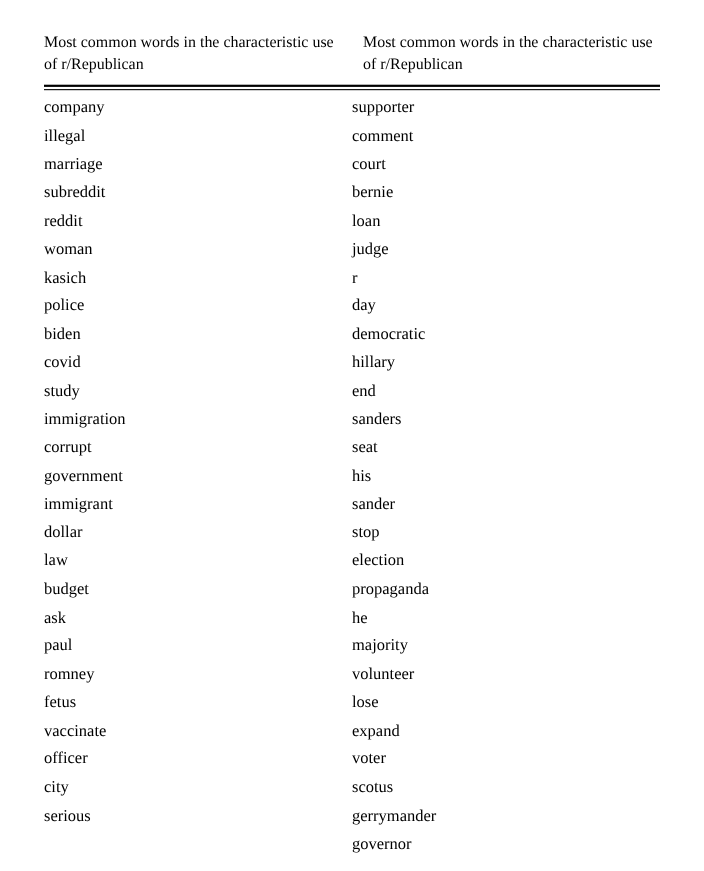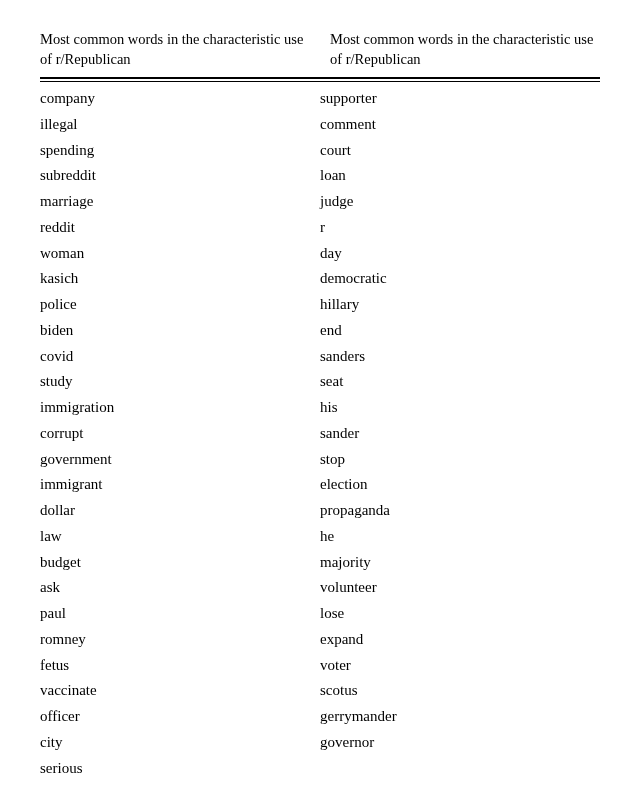--- a/index.html
+++ b/index.html
@@ -68,23 +68,22 @@
 <div class="table-container">
   <div class="header-row">
     <div class="header-cell">Most common words in the characteristic use of r/Republican</div>
     <div class="header-cell">Most common words in the characteristic use of r/Republican</div>
   </div>
   <hr class="divider-line">
   <div class="data-rows">
     <div class="column" id="left-col">
         <div class="data-row">company</div>
         <div class="data-row">illegal</div>
-        <div class="data-row">spending</div>
+        <div class="data-row">marriage</div>
         <div class="data-row">subreddit</div>
-        <div class="data-row">marriage</div>
         <div class="data-row">reddit</div>
         <div class="data-row">woman</div>
         <div class="data-row">kasich</div>
         <div class="data-row">police</div>
         <div class="data-row">biden</div>
         <div class="data-row">covid</div>
         <div class="data-row">study</div>
         <div class="data-row">immigration</div>
         <div class="data-row">corrupt</div>
         <div class="data-row">government</div>
@@ -98,20 +97,21 @@
         <div class="data-row">fetus</div>
         <div class="data-row">vaccinate</div>
         <div class="data-row">officer</div>
         <div class="data-row">city</div>
         <div class="data-row">serious</div>
       </div>
     <div class="column" id="right-col">
         <div class="data-row">supporter</div>
         <div class="data-row">comment</div>
         <div class="data-row">court</div>
+        <div class="data-row">bernie</div>
         <div class="data-row">loan</div>
         <div class="data-row">judge</div>
         <div class="data-row">r</div>
         <div class="data-row">day</div>
         <div class="data-row">democratic</div>
         <div class="data-row">hillary</div>
         <div class="data-row">end</div>
         <div class="data-row">sanders</div>
         <div class="data-row">seat</div>
         <div class="data-row">his</div>

